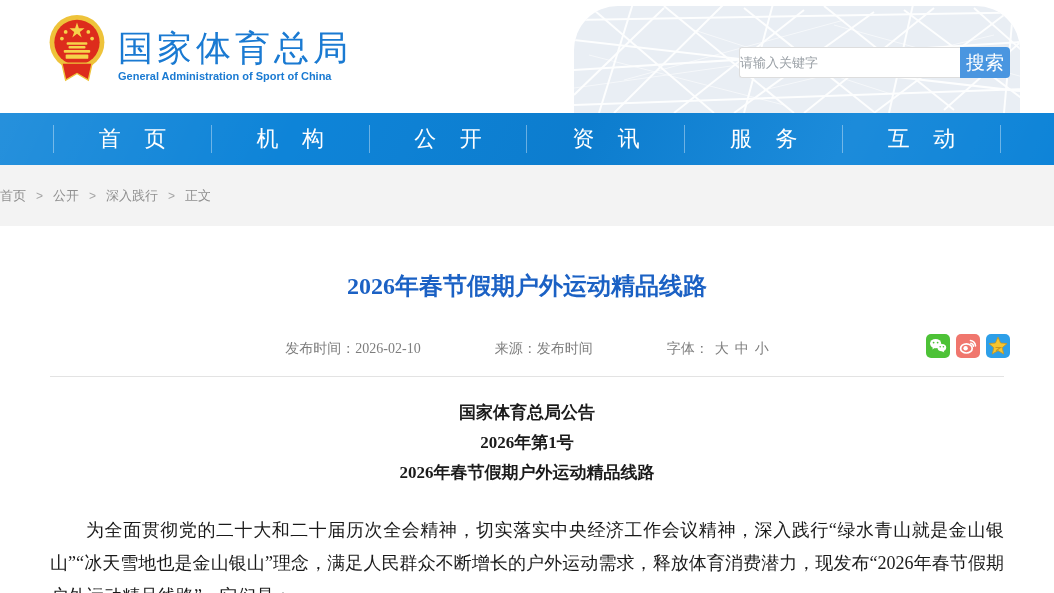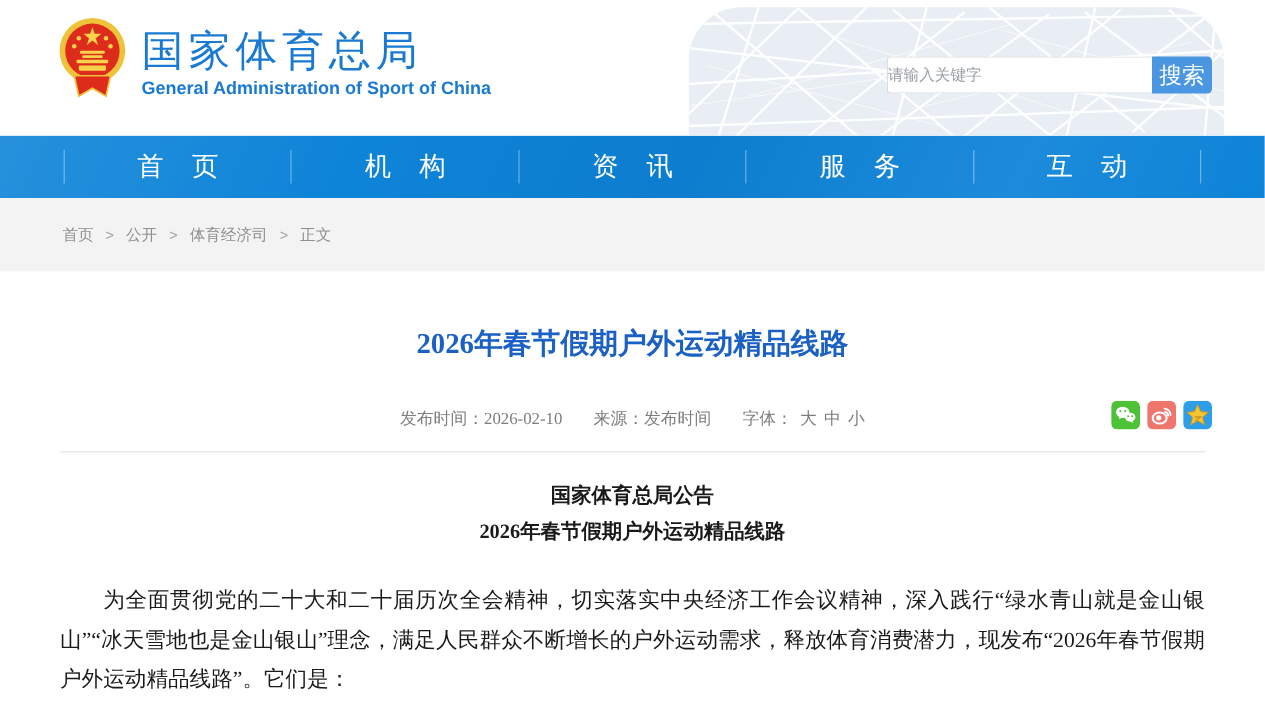--- a/index.html
+++ b/index.html
@@ -21,21 +21,21 @@
   .page{position:relative;width:1054px;height:593px;background:#fff;
         font-family:"Liberation Serif", serif;}
 
   
   .site-header{position:relative;height:113px;background:#fff;overflow:hidden;}
   .nest-wrap{position:absolute;top:0;right:0;width:520px;height:113px;pointer-events:none;}
   .logo-block{position:absolute;left:48px;top:14px;display:flex;align-items:flex-end;gap:12px;z-index:2;}
   .emblem{width:58px;height:68px;flex:0 0 auto;}
   .logo-text{display:flex;flex-direction:column;font-family:"Liberation Sans", sans-serif;}
   .logo-zh{font-size:35px;color:var(--logo_blue);letter-spacing:4px;font-weight:500;line-height:1.15;}
-  .logo-en{font-size:15px;color:var(--logo_blue);font-weight:bold;margin-top:2px;}
+  .logo-en{font-size:11px;color:var(--logo_blue);font-weight:bold;margin-top:2px;}
   .search-box{position:absolute;right:44px;top:47px;display:flex;z-index:3;}
   .search-input{width:221px;height:31px;border:1px solid #ddd;border-right:none;background:#fff;
     padding:0 0;font-size:13px;color:#444;outline:none;border-radius:3px 0 0 3px;
     font-family:"Liberation Sans", sans-serif;}
   .search-input::placeholder{color:#9aa0a6;}
   .search-btn{width:50px;height:31px;border:none;background:var(--search_button_blue);color:#fff;
     font-size:19px;border-radius:0 4px 4px 0;cursor:pointer;font-family:"Liberation Sans", sans-serif;}
 
   
   .main-nav{height:52px;background:
@@ -43,29 +43,29 @@
                       rgba(0,40,90,0.08) 55%, rgba(255,255,255,0.06) 80%, rgba(255,255,255,0) 100%),
       var(--navbar_blue);
     display:flex;padding:12px 53px;}
   .nav-item{flex:1;display:flex;align-items:center;justify-content:center;
     color:#fff;font-size:22px;letter-spacing:9px;text-indent:9px;cursor:pointer;
     border-left:1px solid rgba(255,255,255,0.38);}
   .nav-item:last-child{border-right:1px solid rgba(255,255,255,0.38);}
 
   
   .breadcrumb-band{height:61px;background:var(--breadcrumb_bg);display:flex;align-items:center;}
-  .breadcrumb{padding-left:52px;font-size:13px;color:var(--breadcrumb_text);display:flex;gap:10px;align-items:center;text-align:right;}
+  .breadcrumb{font-size:13px;color:var(--breadcrumb_text);display:flex;gap:10px;align-items:center;text-align:right;}
   .crumb{cursor:pointer;}
   .crumb-sep{color:#a5a5a5;font-family:"Liberation Sans", sans-serif;font-size:12px;}
 
   
   .article{position:relative;padding:0 50px;}
   .article-title{margin-top:44px;text-align:center;font-size:24px;font-weight:bold;color:var(--title_blue);}
   .meta-row{position:relative;margin-top:34px;height:26px;display:flex;justify-content:center;align-items:center;
-    gap:26px;font-size:14px;color:var(--meta_text);}
+    gap:74px;font-size:14px;color:var(--meta_text);}
   .meta-group{white-space:nowrap;}
   .font-opt{cursor:pointer;margin-left:6px;}
   .share-icons{position:absolute;right:-6px;top:-2px;display:flex;gap:6px;}
   .share-btn{width:24px;height:24px;border:none;padding:0;background:transparent;cursor:pointer;}
   .share-btn svg{display:block;}
   .divider{border:none;border-top:1px solid var(--divider_grey);margin-top:14px;}
 
   .body-headings{margin-top:21px;text-align:center;font-weight:bold;color:var(--body_text);}
   .body-headings .bh{font-size:17px;line-height:30px;}
   .article-paragraph{margin-top:26px;font-size:18px;line-height:33px;color:var(--body_text);
@@ -143,32 +143,33 @@
 
     <div class="search-box">
       <input class="search-input" type="text" placeholder="请输入关键字" style="">
       <button class="search-btn">搜索</button>
     </div>
   </header>
 
   <nav class="main-nav">
     <div class="nav-item">首 页</div>
     <div class="nav-item">机 构</div>
+    <div class="nav-item">公 开</div>
     <div class="nav-item">资 讯</div>
     <div class="nav-item">服 务</div>
     <div class="nav-item">互 动</div>
   </nav>
 
   <div class="breadcrumb-band">
     <div class="breadcrumb">
       <span class="crumb">首页</span>
       <span class="crumb-sep">&gt;</span>
       <span class="crumb">公开</span>
       <span class="crumb-sep">&gt;</span>
-      <span class="crumb">体育经济司</span>
+      <span class="crumb">深入践行</span>
       <span class="crumb-sep">&gt;</span>
       <span class="crumb">正文</span>
     </div>
   </div>
 
   <main class="article">
 
     <h1 class="article-title">2026年春节假期户外运动精品线路</h1>
 
     <div class="meta-row">
@@ -212,19 +213,20 @@
             <path d="M9.5,13.5 L14.5,13.5 L10,16.8" fill="none" stroke="#c9971d" stroke-width="1.1"></path>
           </svg>
         </button>
       </span>
     </div>
 
     <hr class="divider">
 
     <div class="body-headings">
       <div class="bh">国家体育总局公告</div>
+      <div class="bh">2026年第1号</div>
       <div class="bh">2026年春节假期户外运动精品线路</div>
     </div>
 
     <p class="article-paragraph">为全面贯彻党的二十大和二十届历次全会精神，切实落实中央经济工作会议精神，深入践行“绿水青山就是金山银山”“冰天雪地也是金山银山”理念，满足人民群众不断增长的户外运动需求，释放体育消费潜力，现发布“2026年春节假期户外运动精品线路”。它们是：</p>
 
   </main>
 </div>
 
 </body></html>

